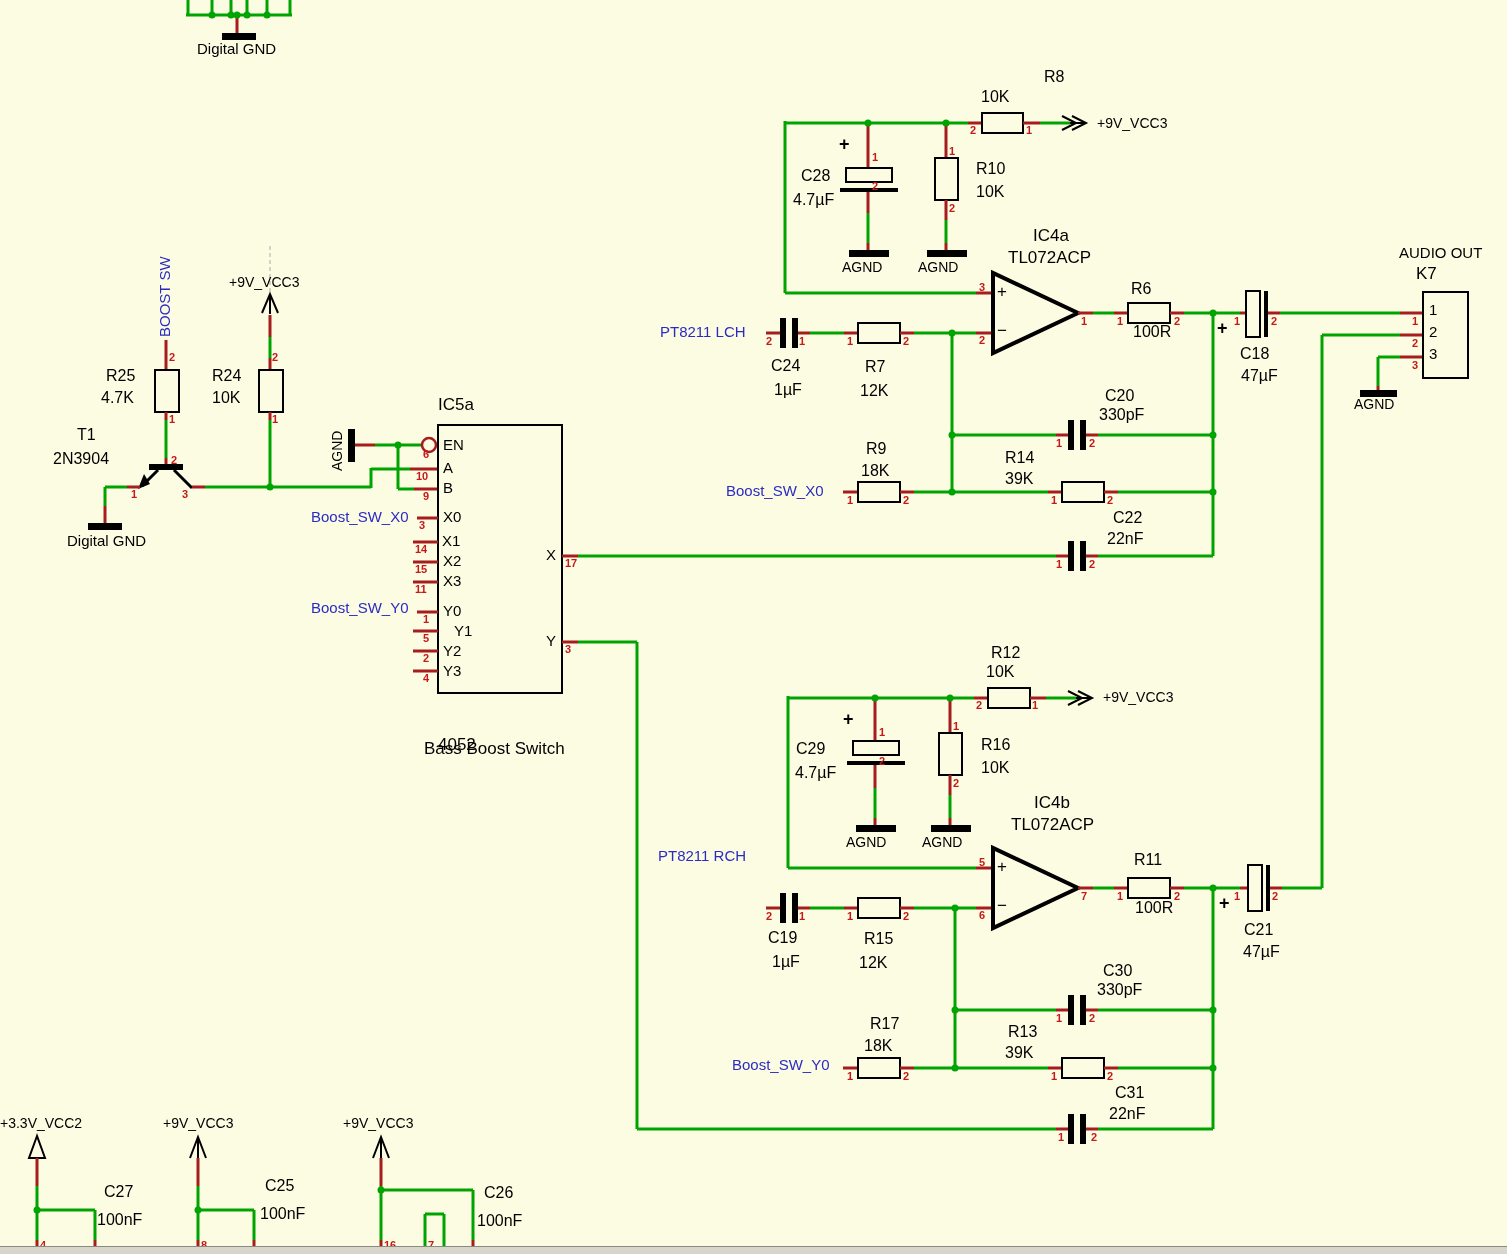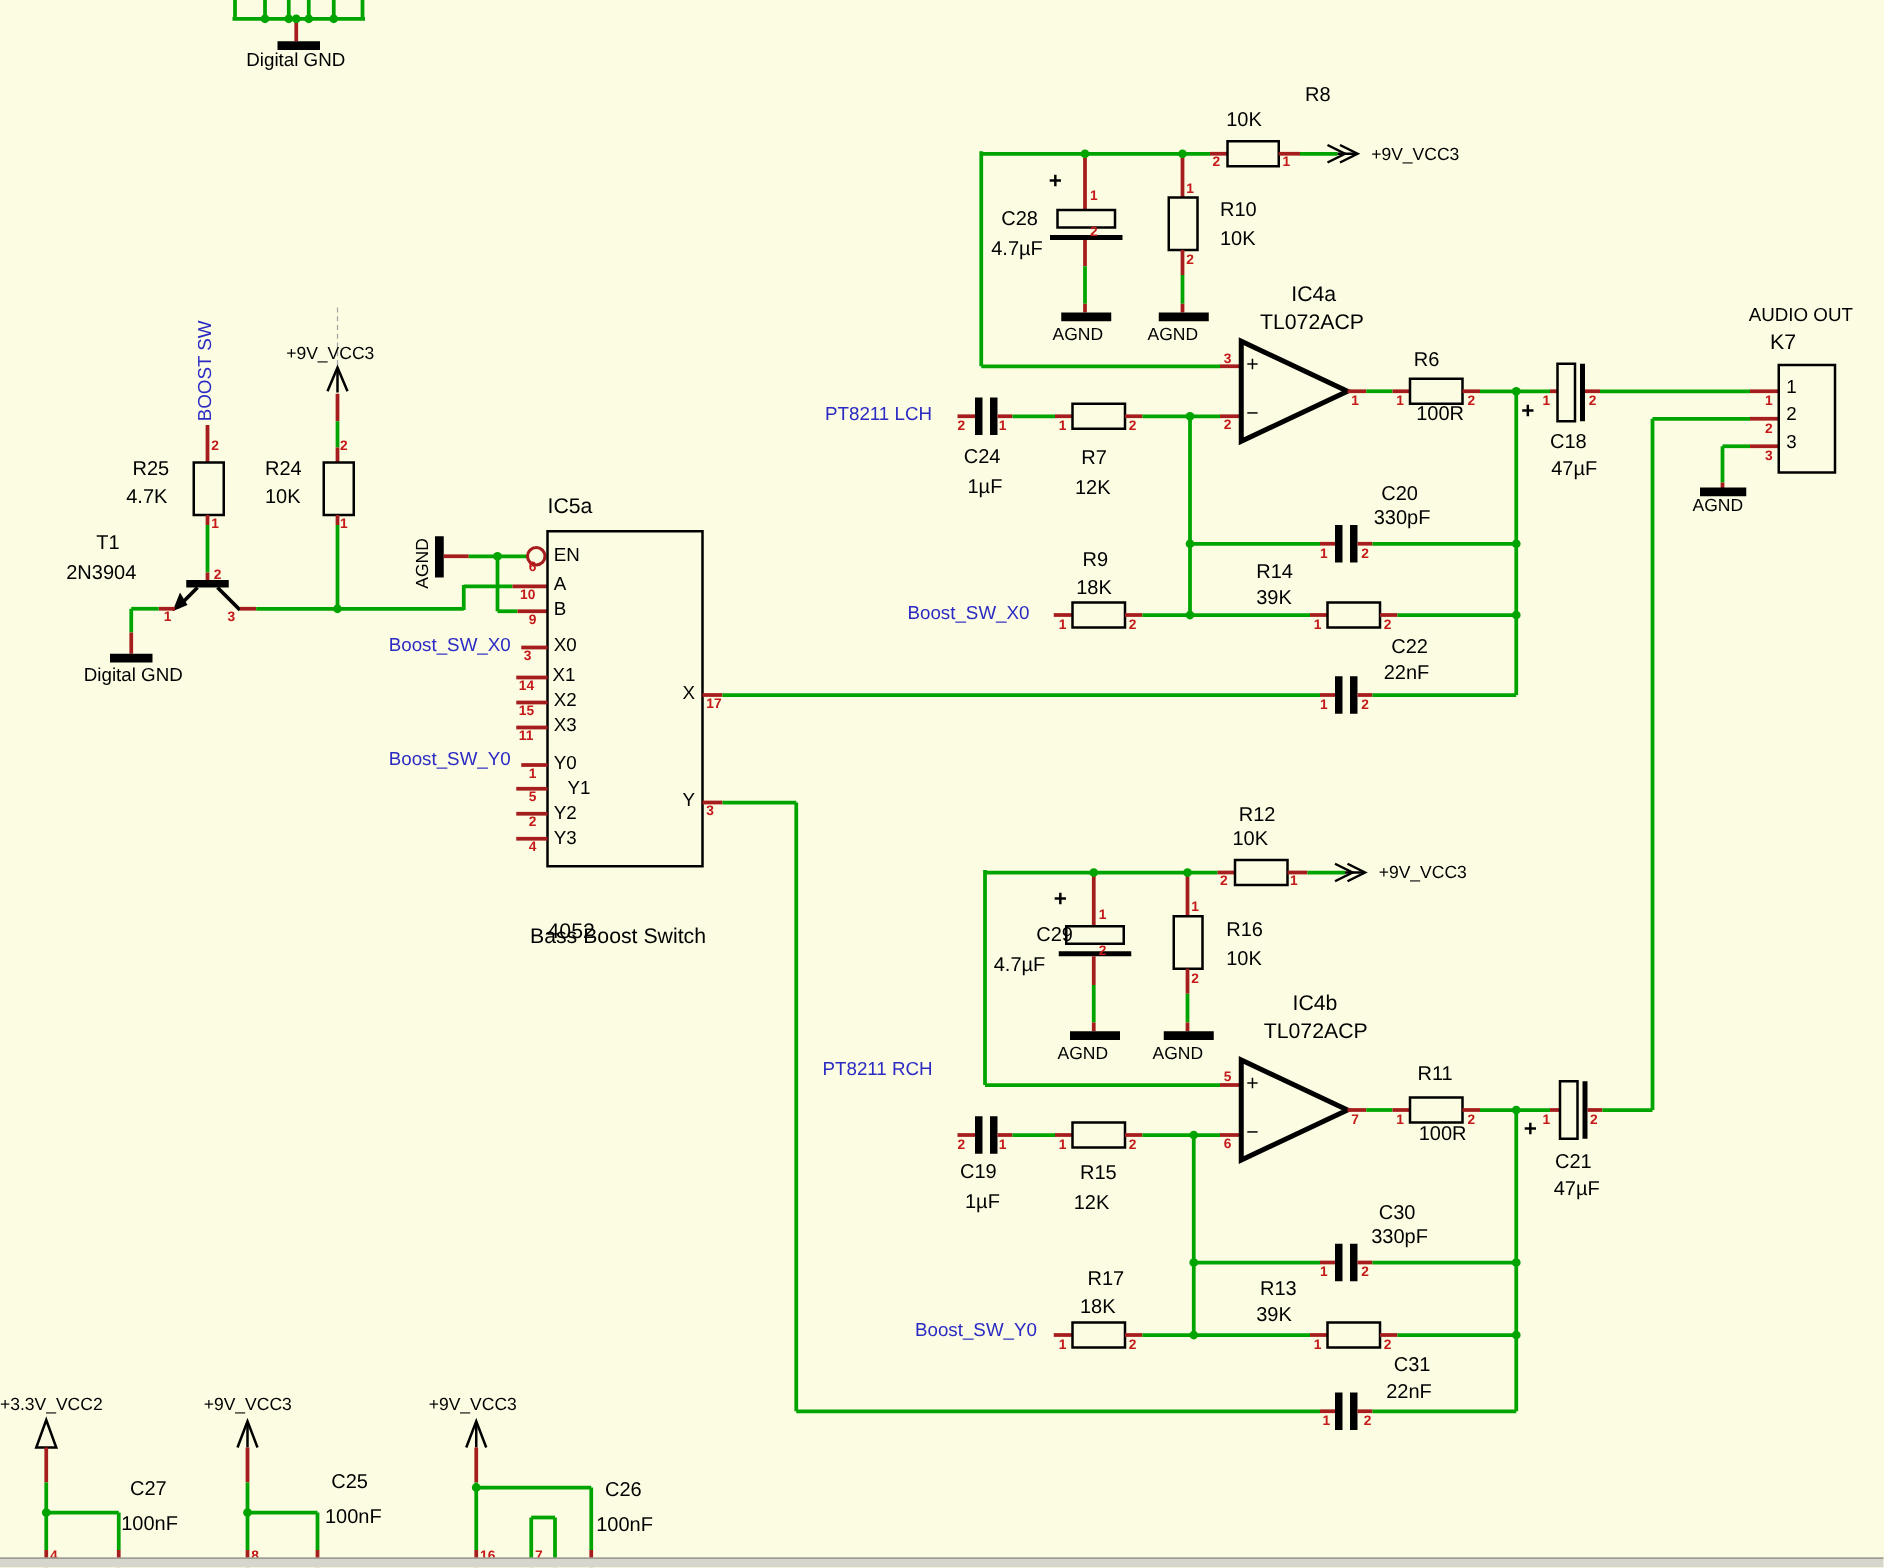--- a/index.html
+++ b/index.html
@@ -443,21 +443,21 @@
 <div class="lbl s17" style="left:1416px;top:265px">K7</div>
 <div class="lbl s15" style="left:1429px;top:302px">1</div>
 <div class="lbl s15" style="left:1429px;top:324px">2</div>
 <div class="lbl s15" style="left:1429px;top:346px">3</div>
 <div class="lbl s14" style="left:1354px;top:397px">AGND</div>
 
 <div class="lbl" style="left:991px;top:644px">R12</div>
 <div class="lbl" style="left:986px;top:663px">10K</div>
 <div class="lbl s14" style="left:1103px;top:690px">+9V_VCC3</div>
 <div class="plus" style="left:843px;top:710px">+</div>
-<div class="lbl" style="left:829px;top:740px">C29</div>
+<div class="lbl" style="left:796px;top:740px">C29</div>
 <div class="lbl" style="left:795px;top:764px">4.7µF</div>
 <div class="lbl" style="left:981px;top:736px">R16</div>
 <div class="lbl" style="left:981px;top:759px">10K</div>
 <div class="lbl s14" style="left:846px;top:835px">AGND</div>
 <div class="lbl s14" style="left:922px;top:835px">AGND</div>
 <div class="lbl s17" style="left:1034px;top:794px">IC4b</div>
 <div class="lbl s17" style="left:1011px;top:816px">TL072ACP</div>
 <div class="opsign" style="left:997px;top:858px">+</div>
 <div class="opsign" style="left:997px;top:897px">−</div>
 <div class="net" style="left:658px;top:848px">PT8211 RCH</div>

